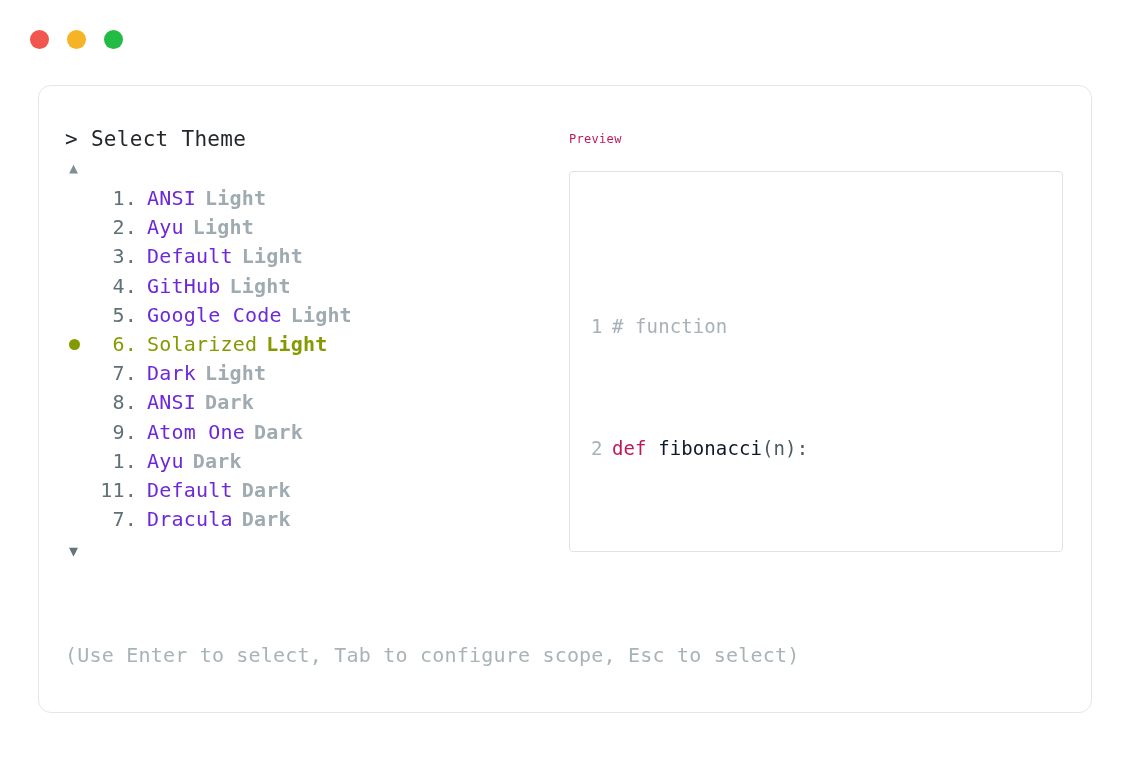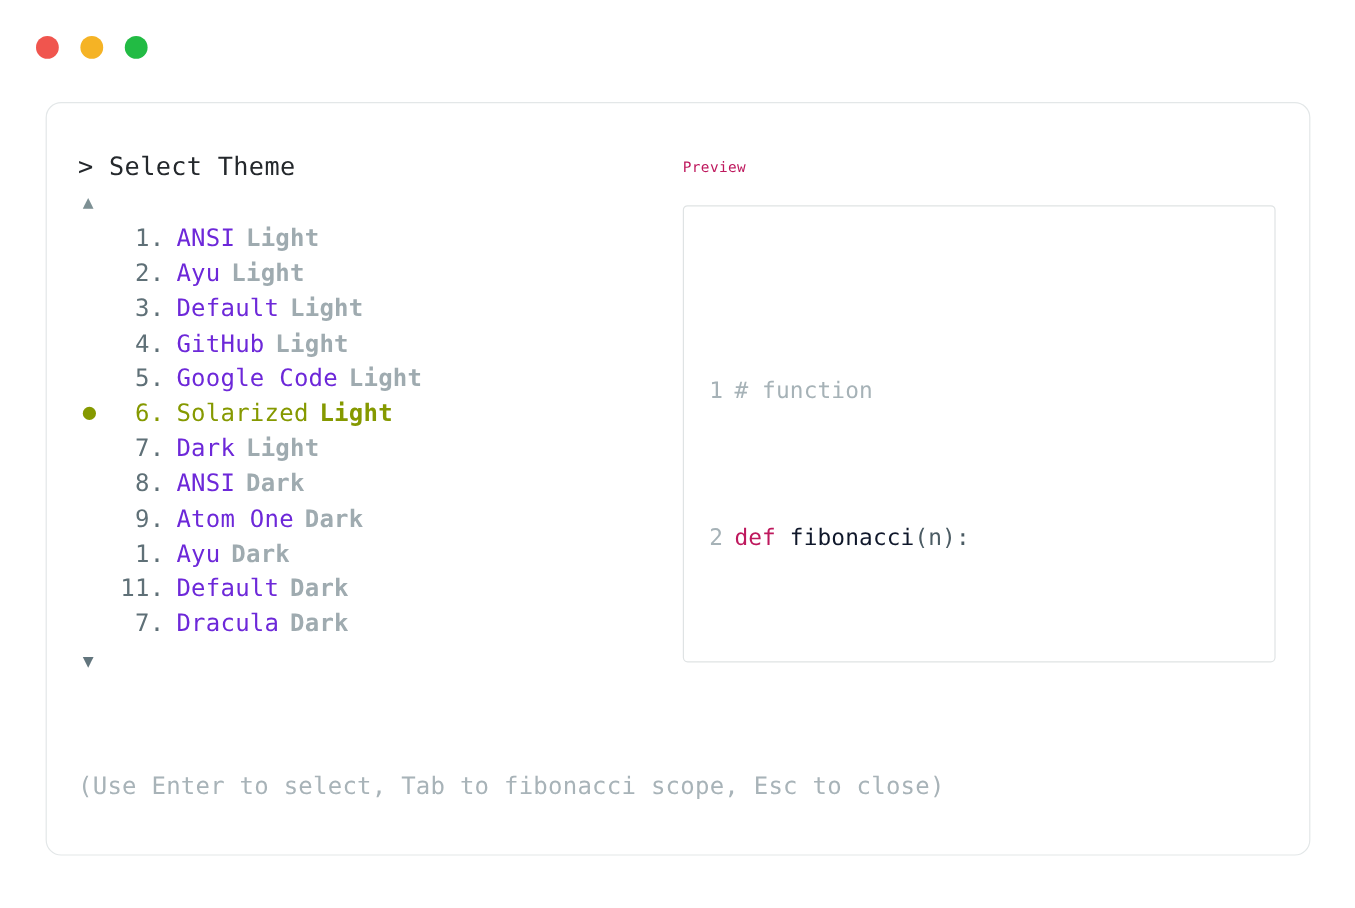--- a/index.html
+++ b/index.html
@@ -248,15 +248,15 @@
             
 
             
 
           </div>
         </div>
       </div>
 
     </div>
 
-    <div class="footer-hint">(Use Enter to select, Tab to fibonacci scope, Esc to close)</div>
+    <div class="footer-hint">(Use Enter to select, Tab to configure scope, Esc to select)</div>
   </div>
 </div>
 
 </body></html>

